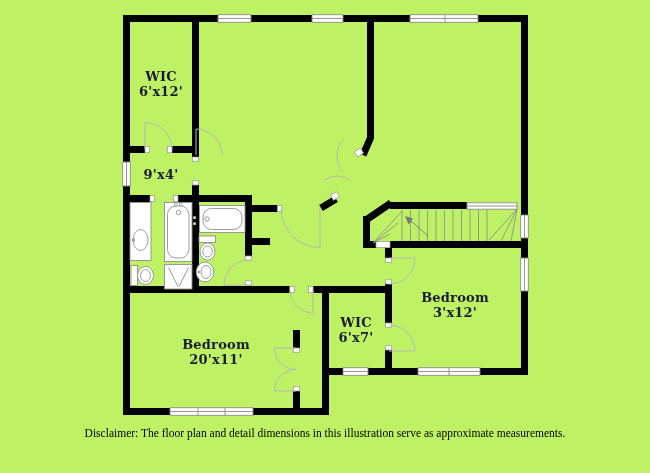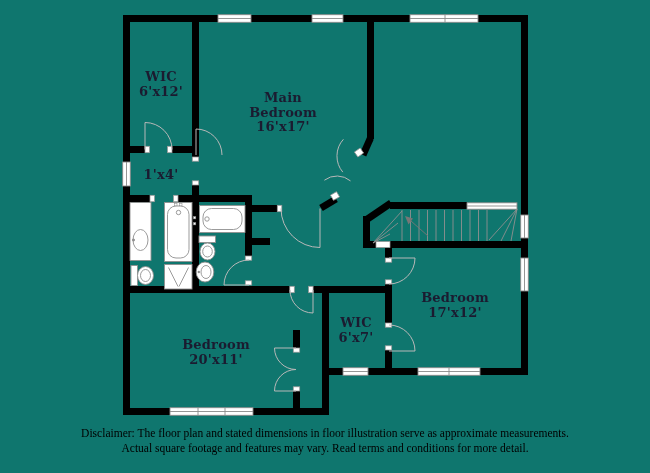--- a/index.html
+++ b/index.html
@@ -1,17 +1,17 @@
 <!DOCTYPE html>
 <html><head>
 <meta charset="utf-8">
 <style>
   html,body{margin:0;padding:0;background:#fff;}
   #stage{
-    position:relative;width:650px;height:473px;background:#0f766e;overflow:hidden;
+    position:relative;width:650px;height:473px;background:#bef264;overflow:hidden;
     font-family:"DejaVu Serif",serif;
   }
   #plan-svg{position:absolute;left:0;top:0;}
   .room-label{
     position:absolute;transform:translate(-50%,-50%);
     text-align:center;font-weight:bold;font-size:13px;line-height:1.12;
     color:#1b1b30;letter-spacing:.2px;white-space:normal;
   }
   .room-label .rn{display:block;}
   .room-label .rd{display:block;}
@@ -197,43 +197,38 @@
         <rect x="193.4" y="222.5" width="2.4" height="2.4"></rect>
       </g>
     </g>
   </svg>
 
   <div class="room-label" style="left:161px;top:85px">
     <span class="rn">WIC</span>
     <span class="rd">6'x12'</span>
   </div>
 
-  <div class="room-label" id="lbl-main" style="left:283px;top:113px">
-    <span class="rn">Main Bedroom</span>
-    <span class="rd">16'x17'</span>
-  </div>
 
 
   <div class="room-label" style="left:161px;top:175px">
-    <span class="rd">1'x4'</span>
+    <span class="rd">9'x4'</span>
   </div>
 
   <div class="room-label" style="left:455px;top:306px">
     <span class="rn">Bedroom</span>
-    <span class="rd">17'x12'</span>
+    <span class="rd">3'x12'</span>
   </div>
 
   <div class="room-label" style="left:356px;top:331px">
     <span class="rn">WIC</span>
     <span class="rd">6'x7'</span>
   </div>
 
   <div class="room-label" style="left:216px;top:353px">
     <span class="rn">Bedroom</span>
     <span class="rd">20'x11'</span>
   </div>
 
   <div class="disclaimer">
-    <div>Disclaimer: The floor plan and stated dimensions in floor illustration serve as approximate measurements.</div>
-    <div>Actual square footage and features may vary. Read terms and conditions for more detail.</div>
+    <div>Disclaimer: The floor plan and detail dimensions in this illustration serve as approximate measurements.</div>
   </div>
 
 </div>
 
 </body></html>

